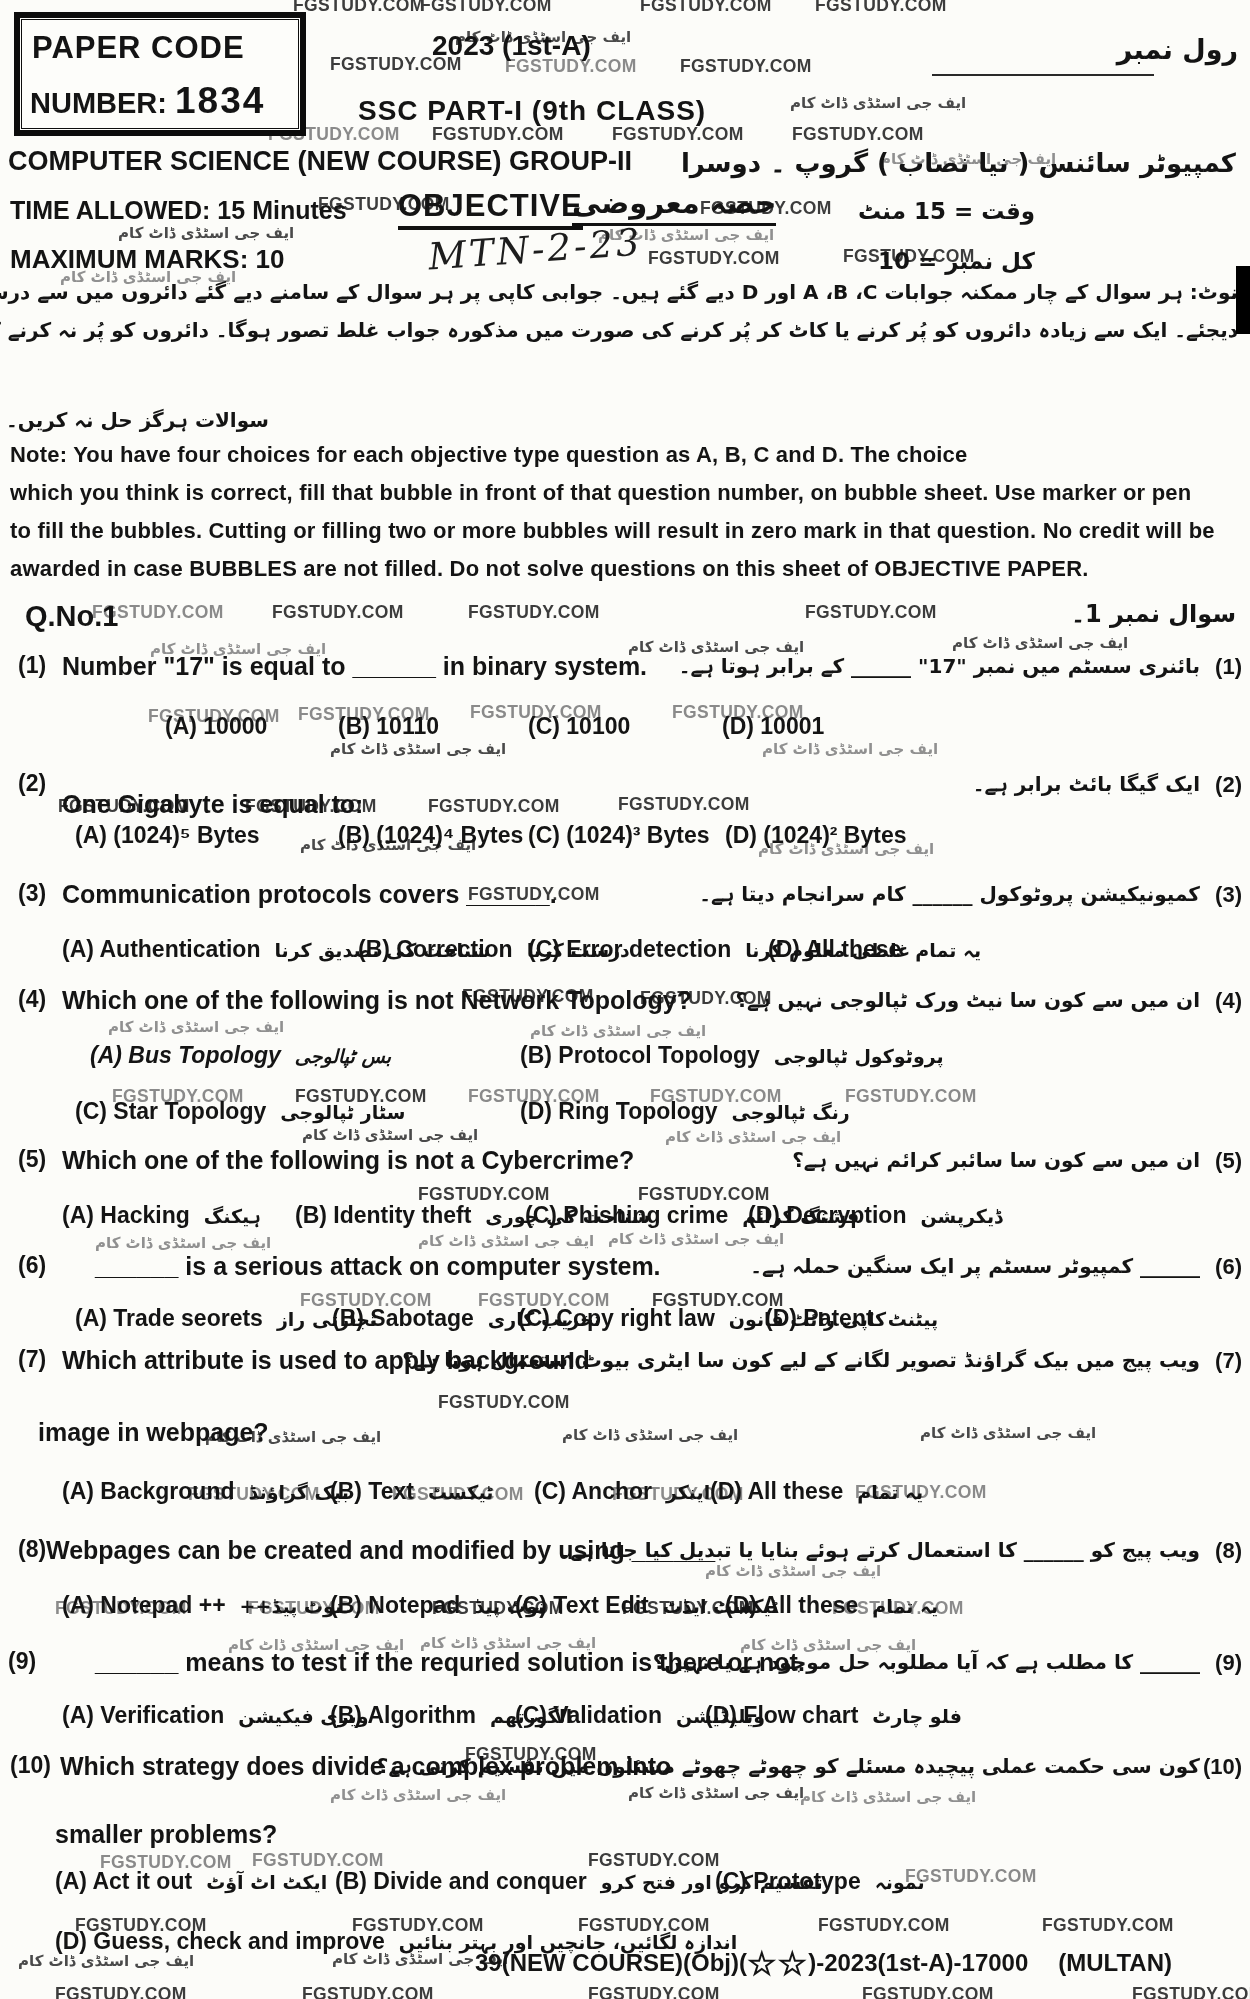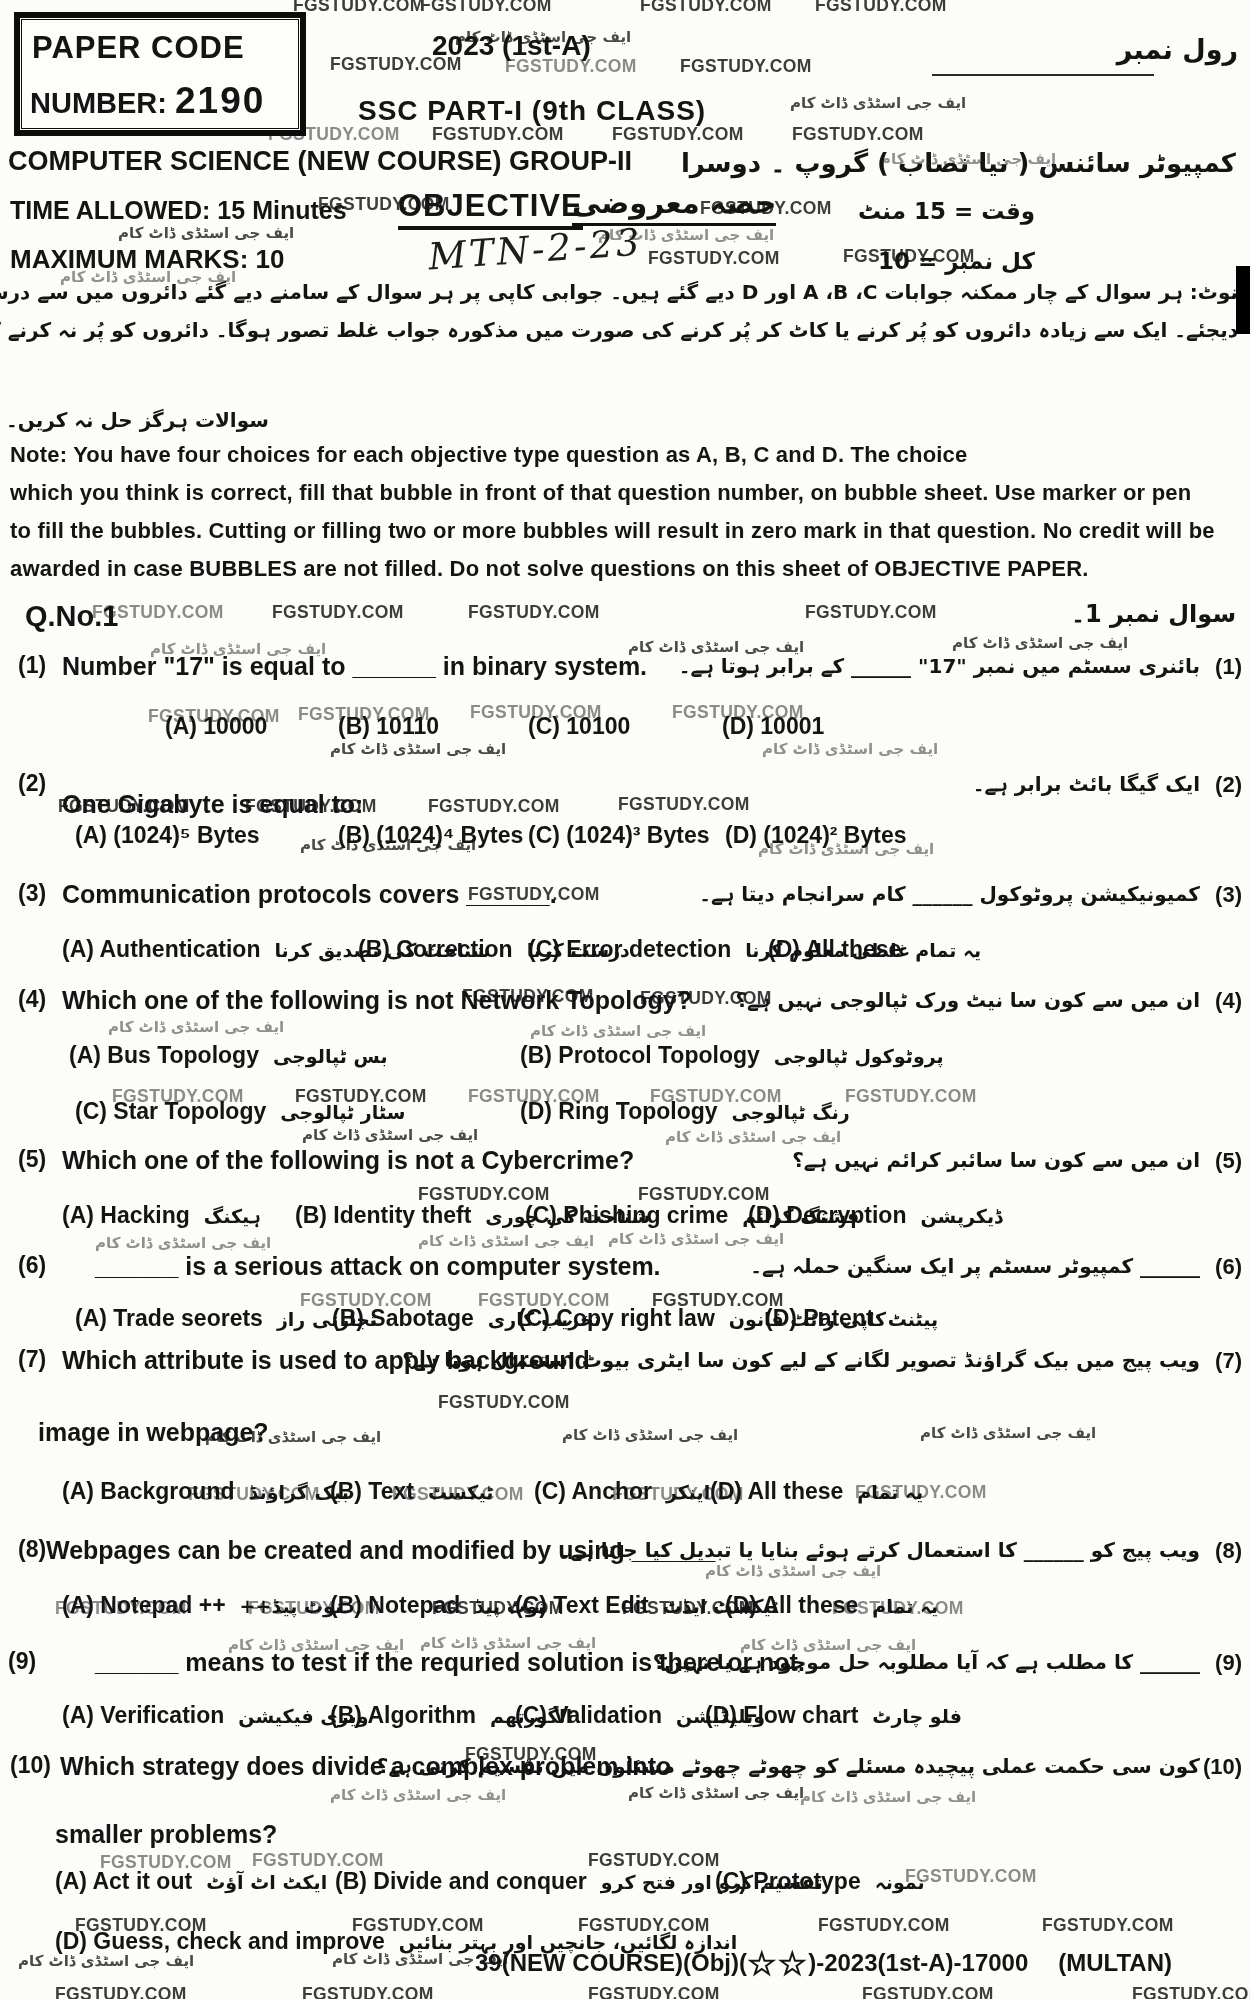--- a/index.html
+++ b/index.html
@@ -140,21 +140,21 @@
     <span class="wm ur" style="left: 332px; top: 1950px;">ایف جی اسٹڈی ڈاٹ کام</span>
     <span class="wm" style="left: 55px; top: 1984px;">FGSTUDY.COM</span>
     <span class="wm" style="left: 302px; top: 1984px;">FGSTUDY.COM</span>
     <span class="wm" style="left: 588px; top: 1984px;">FGSTUDY.COM</span>
     <span class="wm" style="left: 862px; top: 1984px;">FGSTUDY.COM</span>
     <span class="wm" style="left: 1132px; top: 1984px;">FGSTUDY.COM</span>
   </div>
 
 <div class="abs paper-box">
   <div class="pc-l1">PAPER CODE</div>
-  <div class="pc-l2"><span>NUMBER:</span> <span class="pc-num">2190</span></div>
+  <div class="pc-l2"><span>NUMBER:</span> <span class="pc-num">1834</span></div>
 </div>
 
 <div class="abs b" style="left:432px;top:30px;font-size:28px;">2023 (1st-A)</div>
 <div class="abs b" style="left:358px;top:95px;font-size:28px;letter-spacing:1px;">SSC PART-I (9th CLASS)</div>
 
 <div class="abs b urdu" style="right:12px;top:22px;font-size:27px;margin-top:12px;">رول نمبر</div>
 <div class="hline" style="left:932px;top:74px;width:222px;"></div>
 
 <div class="abs b" style="left:8px;top:146px;font-size:27px;">COMPUTER SCIENCE (NEW COURSE) GROUP-II</div>
 <div class="abs b urdu" style="right:14px;top:148px;font-size:26px;">کمپیوٹر سائنس ( نیا نصاب ) گروپ ۔ دوسرا</div>
@@ -209,21 +209,21 @@
       <span class="abs opt" style="left: 62px; top: 936px;"><span class="">(A) </span><span class="">Authentication</span><span class="u urdu">شناخت کی تصدیق کرنا</span></span>
       <span class="abs opt" style="left: 358px; top: 936px;"><span class="">(B) </span><span class="">Correction</span><span class="u urdu">درست کرنا</span></span>
       <span class="abs opt" style="left: 528px; top: 936px;"><span class="">(C) </span><span class="">Error detection</span><span class="u urdu">غلطی معلوم کرنا</span></span>
       <span class="abs opt" style="left: 768px; top: 936px;"><span class="">(D) </span><span class="">All these</span><span class="u urdu">یہ تمام</span></span>
     </div>
     <div>
       <span class="abs qno" style="left: 18px; top: 986px;">(4)</span>
       <span class="abs qtext" style="left: 62px; top: 986px;">Which one of the following is not Network Topology?</span>
       <span class="abs qurdu urdu" style="right: 50px; top: 988px;">ان میں سے کون سا نیٹ ورک ٹپالوجی نہیں ہے؟</span>
       <span class="abs qno" style="right: 8px; top: 988px; font-size: 22px;">(4)</span>
-      <span class="abs opt" style="left: 69px; top: 1042px;"><span class="">(A) </span><span class="">Bus Topology</span><span class="u urdu">بس ٹپالوجی</span></span>
+      <span class="abs opt" style="left: 90px; top: 1042px; font-style: italic;"><span class="">(A) </span><span class="">Bus Topology</span><span class="u urdu">بس ٹپالوجی</span></span>
       <span class="abs opt" style="left: 520px; top: 1042px;"><span class="">(B) </span><span class="">Protocol Topology</span><span class="u urdu">پروٹوکول ٹپالوجی</span></span>
       <span class="abs opt" style="left: 75px; top: 1098px;"><span class="">(C) </span><span class="">Star Topology</span><span class="u urdu">سٹار ٹپالوجی</span></span>
       <span class="abs opt" style="left: 520px; top: 1098px;"><span class="">(D) </span><span class="">Ring Topology</span><span class="u urdu">رنگ ٹپالوجی</span></span>
     </div>
     <div>
       <span class="abs qno" style="left: 18px; top: 1146px;">(5)</span>
       <span class="abs qtext" style="left: 62px; top: 1146px;">Which one of the following is not a Cybercrime?</span>
       <span class="abs qurdu urdu" style="right: 50px; top: 1148px;">ان میں سے کون سا سائبر کرائم نہیں ہے؟</span>
       <span class="abs qno" style="right: 8px; top: 1148px; font-size: 22px;">(5)</span>
       <span class="abs opt" style="left: 62px; top: 1202px;"><span class="">(A) </span><span class="">Hacking</span><span class="u urdu">ہیکنگ</span></span>

